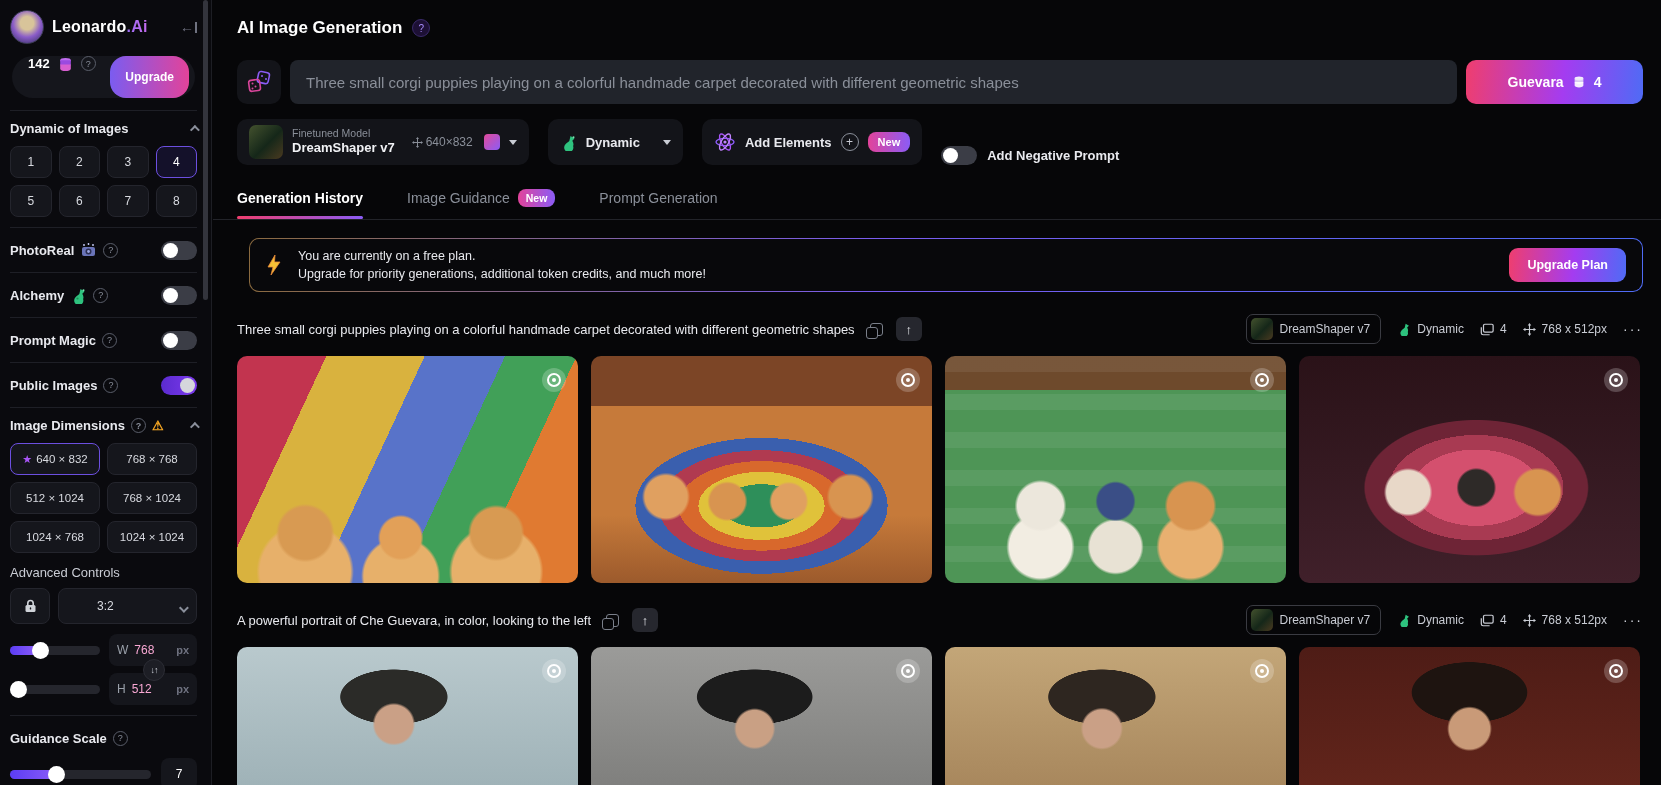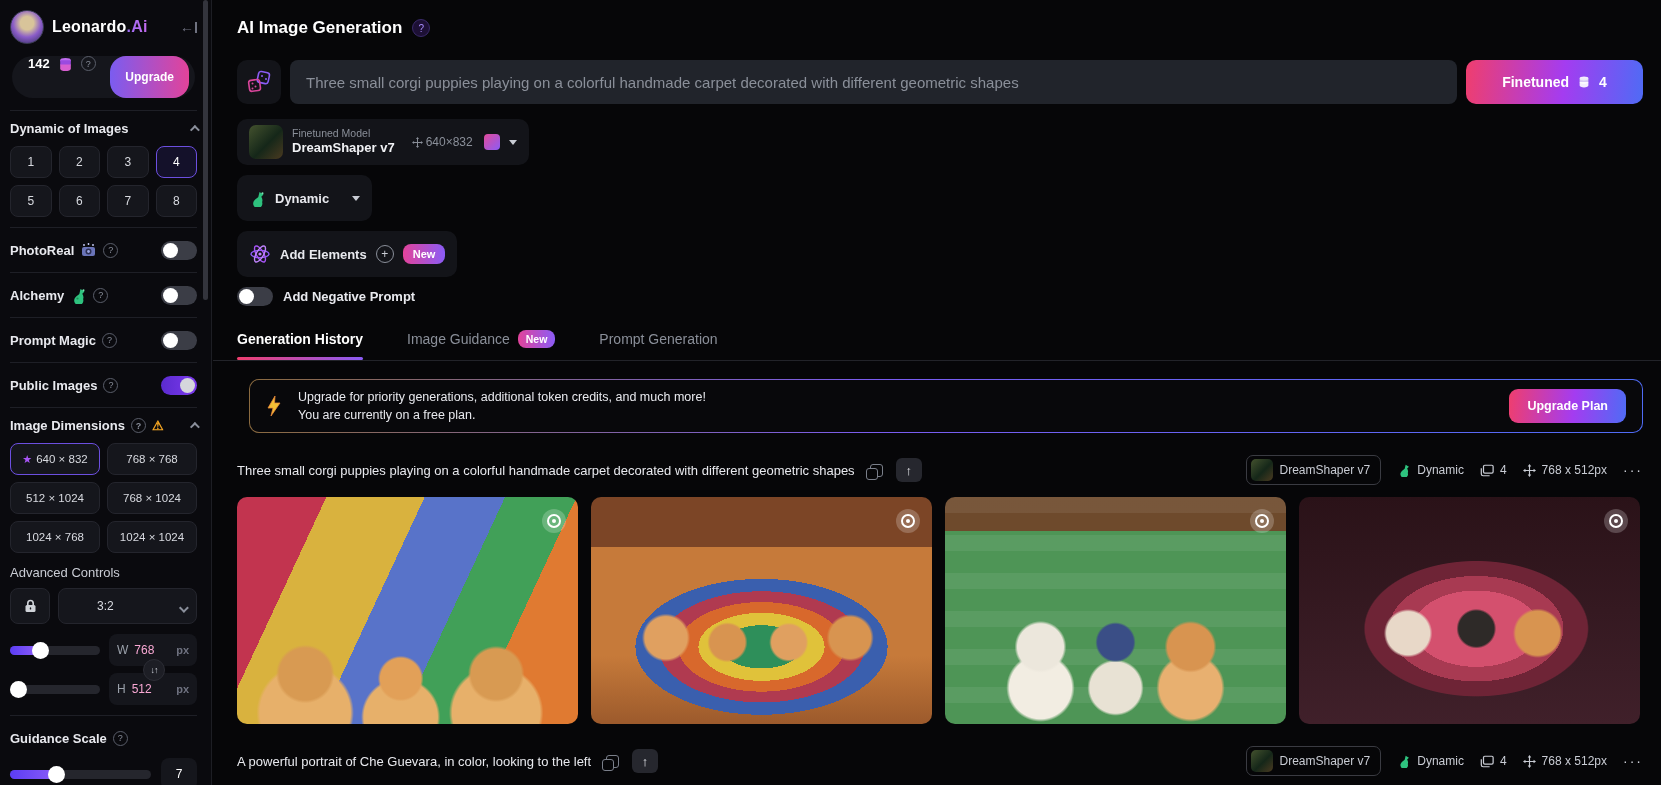--- a/index.html
+++ b/index.html
@@ -98,21 +98,21 @@
   .prompt-row { display:flex; align-items:stretch; gap:9px; margin:22px 18px 0 24px; }
   .dice-btn { width:44px; height:44px; background:#131419; border:none; border-radius:10px;
     display:flex; align-items:center; justify-content:center; cursor:pointer; flex:none; }
   .prompt-input { flex:1; height:44px; background:#21242b; border:none; border-radius:8px;
     color:#e8e9ee; font-size:15px; padding:0 16px; font-family:inherit; outline:none; }
   .prompt-input::placeholder { color:#8a8f99; }
   .generate-btn { width:177px; height:44px; border:none; border-radius:10px; cursor:pointer;
     background:linear-gradient(95deg,#ef3e6e, #a43cf0 55%, #4f6bf5); color:#fff; font-family:inherit;
     font-size:14px; font-weight:bold; display:flex; align-items:center; justify-content:center; gap:8px; }
 
-  .model-row { display:flex; align-items:flex-start; gap:10px; margin:15px 18px 0 24px;flex-direction:column; }
+  .model-row { display:flex; align-items:flex-end; gap:19px; margin:15px 18px 0 24px; }
   .pill { background:#131419; border-radius:10px; height:46px; display:flex; align-items:center; padding:0 12px; gap:9px; cursor:pointer; }
   .model-thumb { width:34px; height:34px; border-radius:7px; flex:none;
     background:linear-gradient(135deg,#44522e,#152719 55%,#4a3a20); }
   .model-text { line-height:1.25; }
   .model-type { font-size:10.5px; color:#8a8f99; }
   .model-name { font-size:13px; color:#f0f1f4; font-weight:bold; }
   .model-dim { font-size:12px; color:#8a8f99; display:flex; align-items:center; gap:3px; margin:0 2px 0 8px; }
   .mini-gradient-icon { width:16px; height:16px; border-radius:4px;
     background:linear-gradient(135deg,#e24a9a,#8b5cf6); flex:none; }
   .caret { width:0; height:0; border-left:4px solid transparent; border-right:4px solid transparent;
@@ -388,21 +388,21 @@
         <circle cx="16" cy="7" r="1" fill="#8b5cf6"></circle>
           <circle cx="20" cy="10" r="1" fill="#8b5cf6"></circle>
         <rect x="3" y="11" width="11" height="11" rx="2.5" transform="rotate(-8 8 16)" fill="none" stroke="#d8459a" stroke-width="1.6"></rect>
         <circle cx="6.5" cy="14.5" r="1" fill="#d8459a"></circle>
           <circle cx="9.5" cy="17.5" r="1" fill="#d8459a"></circle>
           <circle cx="6.5" cy="19.5" r="1" fill="#d8459a"></circle>
       </svg>
     </button>
     <input class="prompt-input" type="text" placeholder="Three small corgi puppies playing on a colorful handmade carpet decorated with different geometric shapes" style="">
     <button class="generate-btn">
-      <span>Finetuned</span>
+      <span>Guevara</span>
       <svg class="mini-icon" style="width:14px;height:14px" viewBox="0 0 16 16">
           <ellipse cx="8" cy="4" rx="5" ry="2.2" fill="#fff" opacity=".9"></ellipse>
           <path d="M3 4v4c0 1.2 2.2 2.2 5 2.2s5-1 5-2.2V4" fill="#e8e8f5" opacity=".8"></path>
           <path d="M3 8v4c0 1.2 2.2 2.2 5 2.2s5-1 5-2.2V8" fill="#fff" opacity=".9"></path>
         </svg>
       <span>4</span>
     </button>
   </div>
 
   <div class="model-row">
@@ -465,22 +465,22 @@
   </div>
   <div class="tabs-divider"></div>
 
   <div class="content">
     <div class="banner-wrap">
       <div class="banner">
         <svg width="16" height="22" viewBox="0 0 16 22">
             <polygon points="9,1 2,13 7,13 5,21 14,8 8.5,8" fill="#f5c035" stroke="#e8883a" stroke-width=".8"></polygon>
           </svg>
         <div class="banner-text">
+          <div>You are currently on a free plan.</div>
           <div>Upgrade for priority generations, additional token credits, and much more!</div>
-          <div>You are currently on a free plan.</div>
         </div>
         <button class="upgrade-plan-btn">Upgrade Plan</button>
       </div>
     </div>
 
     <div class="gen-header">
       <span class="gen-prompt">Three small corgi puppies playing on a colorful handmade carpet decorated with different geometric shapes</span>
       <span class="copy-icon" style="margin-left:6px"></span>
       <button class="up-btn">↑</button>
       <div class="gen-meta">

